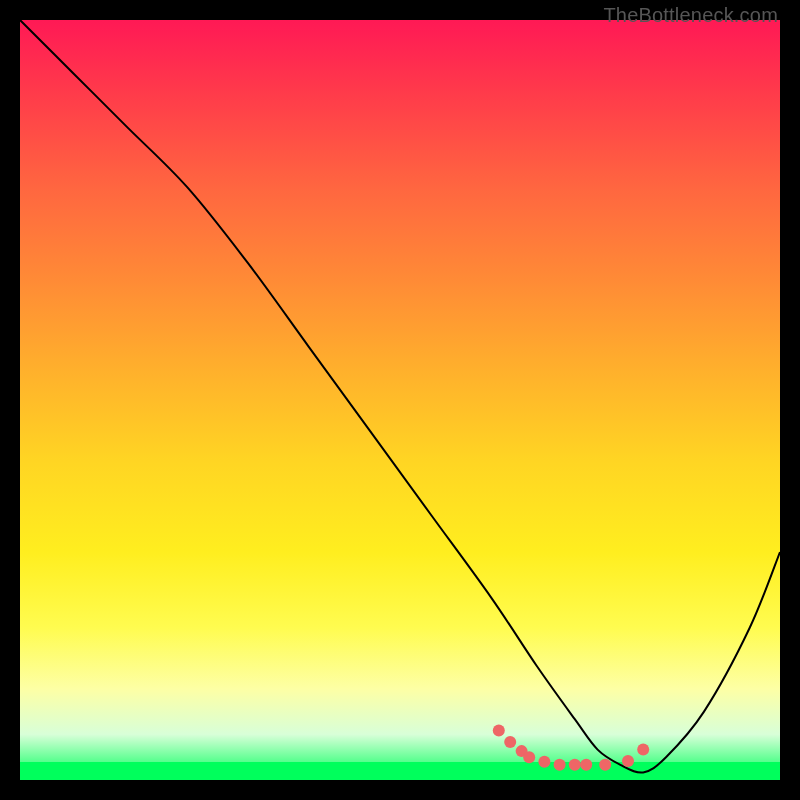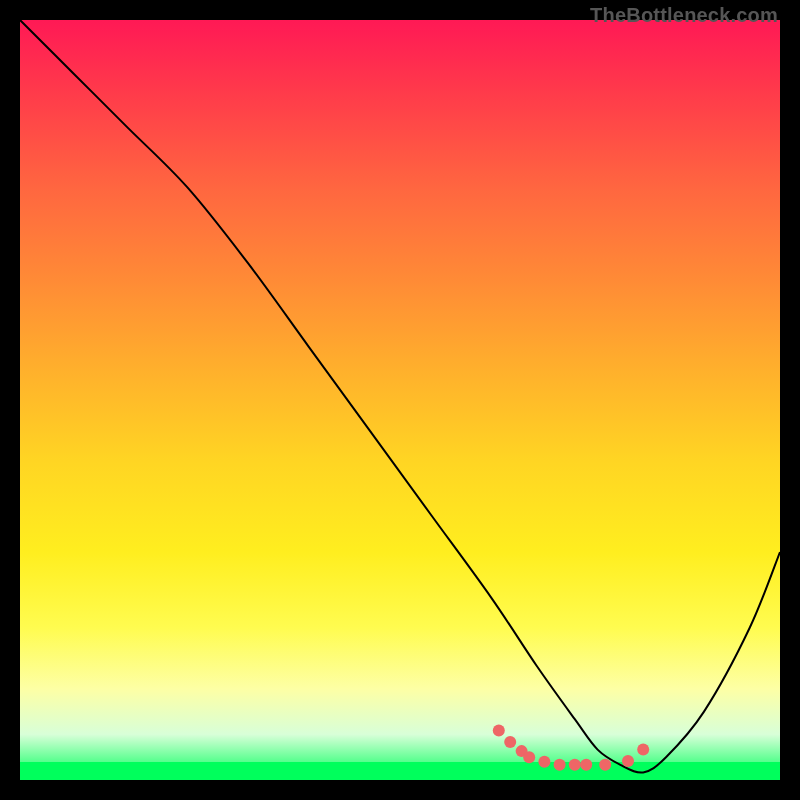--- a/index.html
+++ b/index.html
@@ -29,21 +29,21 @@
       #fdffa5 88%,
       #d8ffd8 94%,
       #00ff5c 100%
     );
   }
   .watermark {
     position: absolute;
     top: 4px;
     right: 22px;
     font-size: 20px;
-    font-weight: 700;
+    font-weight: 400;
     color: #565656;
     letter-spacing: 0.2px;
   }
   svg.curve-layer {
     position: absolute;
     left: 0;
     top: 0;
     width: 760px;
     height: 760px;
     pointer-events: none;

